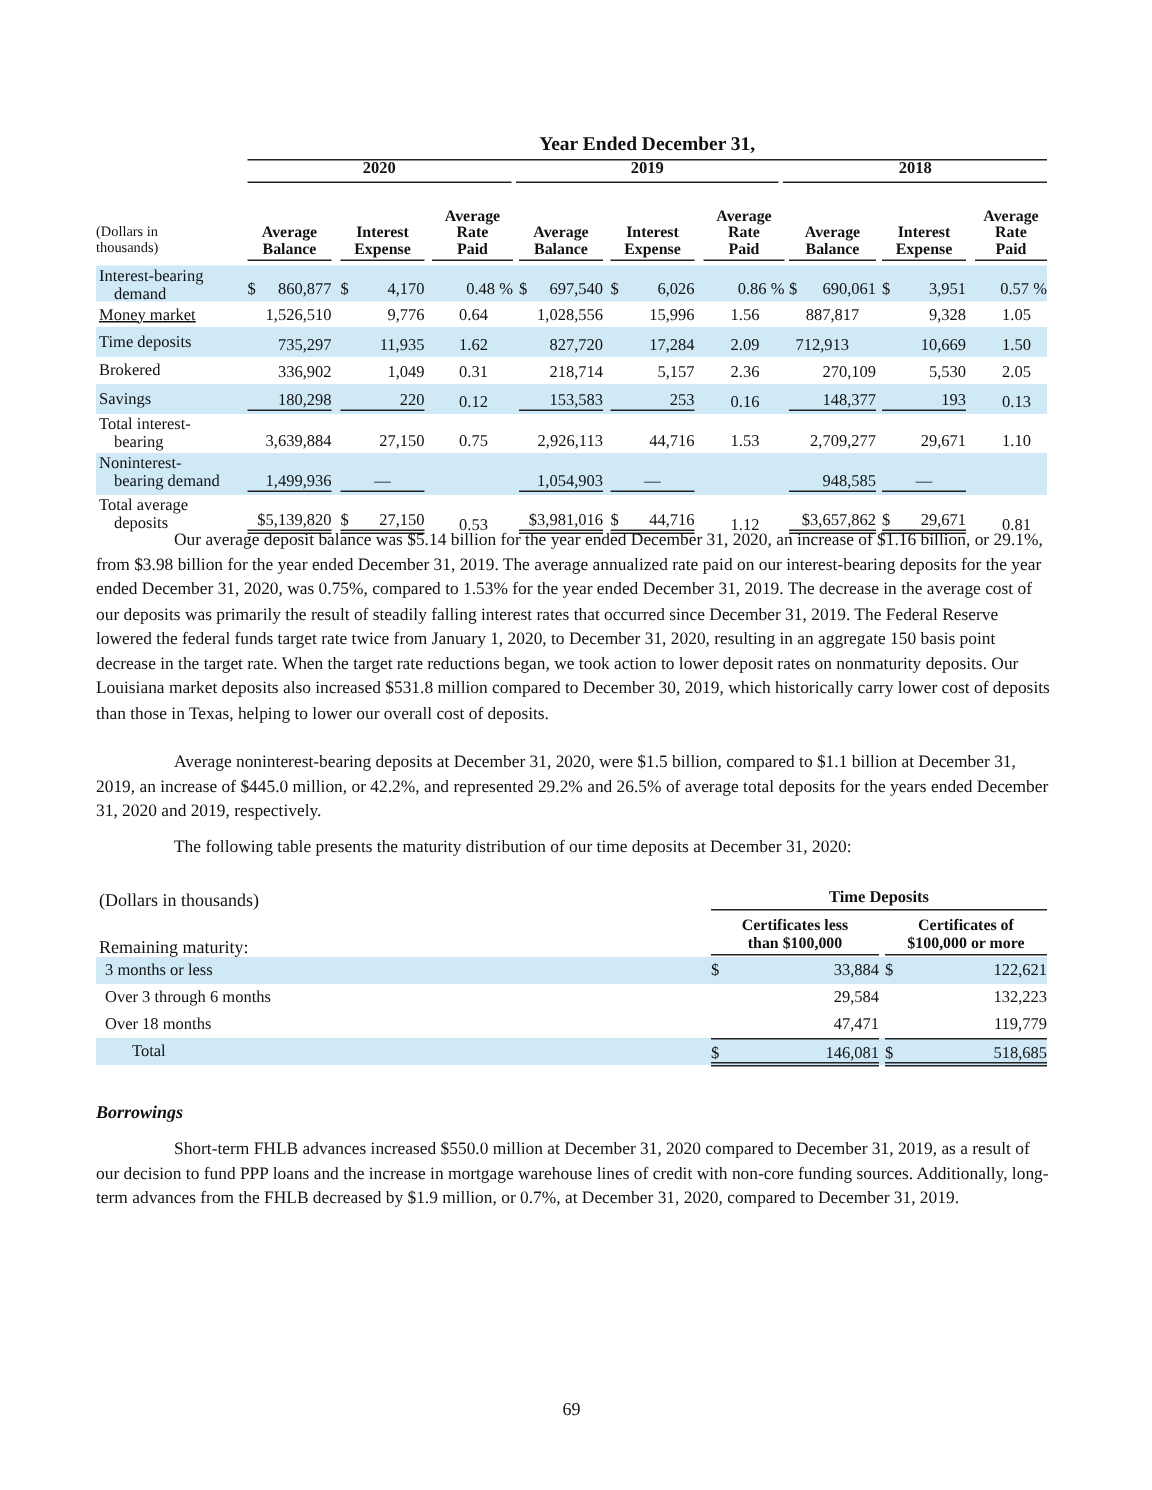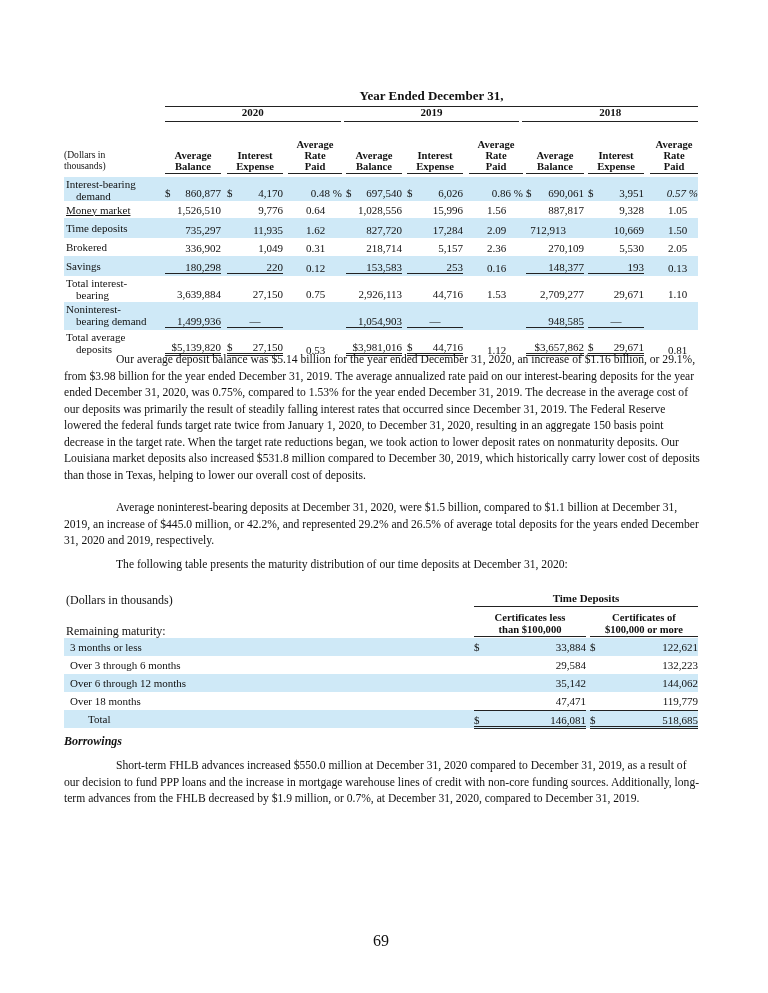--- a/index.html
+++ b/index.html
@@ -61,21 +61,21 @@
   .mat-rm { position: absolute; left: 2px; top: 34px; font-size: 12px; }
   .mat-rows { position: absolute; top: 48px; left: 0; width: 634px; }
   .mrow { position: relative; height: 18px; width: 634px; }
   .mrow.shaded { background: #cfe9f7; }
   .mrow .mlabel { position: absolute; left: 6px; top: 3px; font-size: 11px; }
   .mrow .mlabel.total { left: 24px; }
   .mcell { position: absolute; top: 3px; font-size: 11px; text-align: right; }
   .mcell .cur { position: absolute; left: 0; }
 
   .subhead { position: absolute; left: 0; top: 734px; font-weight: bold; font-style: italic; font-size: 12px; }
-  .pagenum { position: absolute; left: 0; width: 634px; top: 932px; text-align: center; font-size: 16px; }
+  .pagenum { position: absolute; left: 0; width: 634px; top: 932px; text-align: center; font-size: 12px; }
 </style>
 </head>
 <body>
 
 <div class="page">
 
   <div class="dep-table">
     <div class="dep-head-top">
       <div class="ye-title">Year Ended December 31,</div>
     </div>
@@ -141,33 +141,33 @@
             <div class="indent">demand</div>
           </div>
           <div class="cell" style="left: 101px; width: 56px; bottom: 2px;"><span class="cur">$</span><span>860,877</span></div>
           <div class="cell" style="left: 163px; width: 56px; bottom: 2px;"><span class="cur">$</span><span>4,170</span></div>
           <div class="cell" style="left: 224px; width: 54px; bottom: 2px; text-align: right; padding-left: 0px;"><span>0.48 %</span></div>
           <div class="cell" style="left: 282px; width: 56px; bottom: 2px;"><span class="cur">$</span><span>697,540</span></div>
           <div class="cell" style="left: 343px; width: 56px; bottom: 2px;"><span class="cur">$</span><span>6,026</span></div>
           <div class="cell" style="left: 405px; width: 54px; bottom: 2px; text-align: right; padding-left: 0px;"><span>0.86 %</span></div>
           <div class="cell" style="left: 462px; width: 58px; bottom: 2px;"><span class="cur">$</span><span>690,061</span></div>
           <div class="cell" style="left: 524px; width: 56px; bottom: 2px;"><span class="cur">$</span><span>3,951</span></div>
-          <div class="cell" style="left: 586px; width: 48px; bottom: 2px; text-align: right; padding-left: 0px; font-style: italic;"><span>0.57 %</span></div>
+          <div class="cell" style="left: 586px; width: 48px; bottom: 2px; text-align: right; padding-left: 0px;"><span>0.57 %</span></div>
         </div>
         <div class="row" style="height: 17px;">
           <div class="label" style="top: 2.5px; text-decoration: underline;">
             <div>Money market</div>
           </div>
           <div class="cell" style="left: 101px; width: 56px; bottom: 2px;"><span>1,526,510</span></div>
           <div class="cell" style="left: 163px; width: 56px; bottom: 2px;"><span>9,776</span></div>
           <div class="cell" style="left: 224px; width: 54px; bottom: 2px; text-align: left; padding-left: 18px;"><span>0.64</span></div>
           <div class="cell" style="left: 282px; width: 56px; bottom: 2px;"><span>1,028,556</span></div>
           <div class="cell" style="left: 343px; width: 56px; bottom: 2px;"><span>15,996</span></div>
           <div class="cell" style="left: 405px; width: 54px; bottom: 2px; text-align: left; padding-left: 18px;"><span>1.56</span></div>
-          <div class="cell" style="left: 462px; width: 58px; bottom: 2px;"><span>887,817</span></div>
+          <div class="cell" style="left: 462px; width: 58px; bottom: 2px; text-align: center;"><span>887,817</span></div>
           <div class="cell" style="left: 524px; width: 56px; bottom: 2px;"><span>9,328</span></div>
           <div class="cell" style="left: 586px; width: 48px; bottom: 2px; text-align: left; padding-left: 18px;"><span>1.05</span></div>
         </div>
         <div class="row shaded" style="height: 20px;">
           <div class="label" style="top: 4px;">
             <div>Time deposits</div>
           </div>
           <div class="cell" style="left: 101px; width: 56px; bottom: 2px;"><span>735,297</span></div>
           <div class="cell" style="left: 163px; width: 56px; bottom: 2px;"><span>11,935</span></div>
           <div class="cell" style="left: 224px; width: 54px; bottom: 2px; text-align: left; padding-left: 18px;"><span>1.62</span></div>
@@ -274,25 +274,20 @@
         <div class="mrow shaded">
           <div class="mlabel">3 months or less</div>
           <div class="mcell" style="left: 410px; width: 112px;"><span class="cur">$</span><span>33,884</span></div>
           <div class="mcell" style="left: 526px; width: 108px;"><span class="cur">$</span><span>122,621</span></div>
         </div>
         <div class="mrow">
           <div class="mlabel">Over 3 through 6 months</div>
           <div class="mcell" style="left: 410px; width: 112px;"><span>29,584</span></div>
           <div class="mcell" style="left: 526px; width: 108px;"><span>132,223</span></div>
         </div>
-        <div class="mrow shaded">
-          <div class="mlabel">Over 6 through 12 months</div>
-          <div class="mcell" style="left: 410px; width: 112px;"><span>35,142</span></div>
-          <div class="mcell" style="left: 526px; width: 108px;"><span>144,062</span></div>
-        </div>
         <div class="mrow">
           <div class="mlabel">Over 18 months</div>
           <div class="mcell" style="left: 410px; width: 112px;"><span>47,471</span></div>
           <div class="mcell" style="left: 526px; width: 108px;"><span>119,779</span></div>
         </div>
         <div class="mrow shaded">
           <div class="mlabel total">Total</div>
           <div class="mcell" style="left: 410px; width: 112px; border-top: 1.5px solid rgb(34, 34, 34); border-bottom: 3px double rgb(34, 34, 34); top: 0px; padding-top: 3px; height: 19px;"><span class="cur">$</span><span>146,081</span></div>
           <div class="mcell" style="left: 526px; width: 108px; border-top: 1.5px solid rgb(34, 34, 34); border-bottom: 3px double rgb(34, 34, 34); top: 0px; padding-top: 3px; height: 19px;"><span class="cur">$</span><span>518,685</span></div>
         </div>

